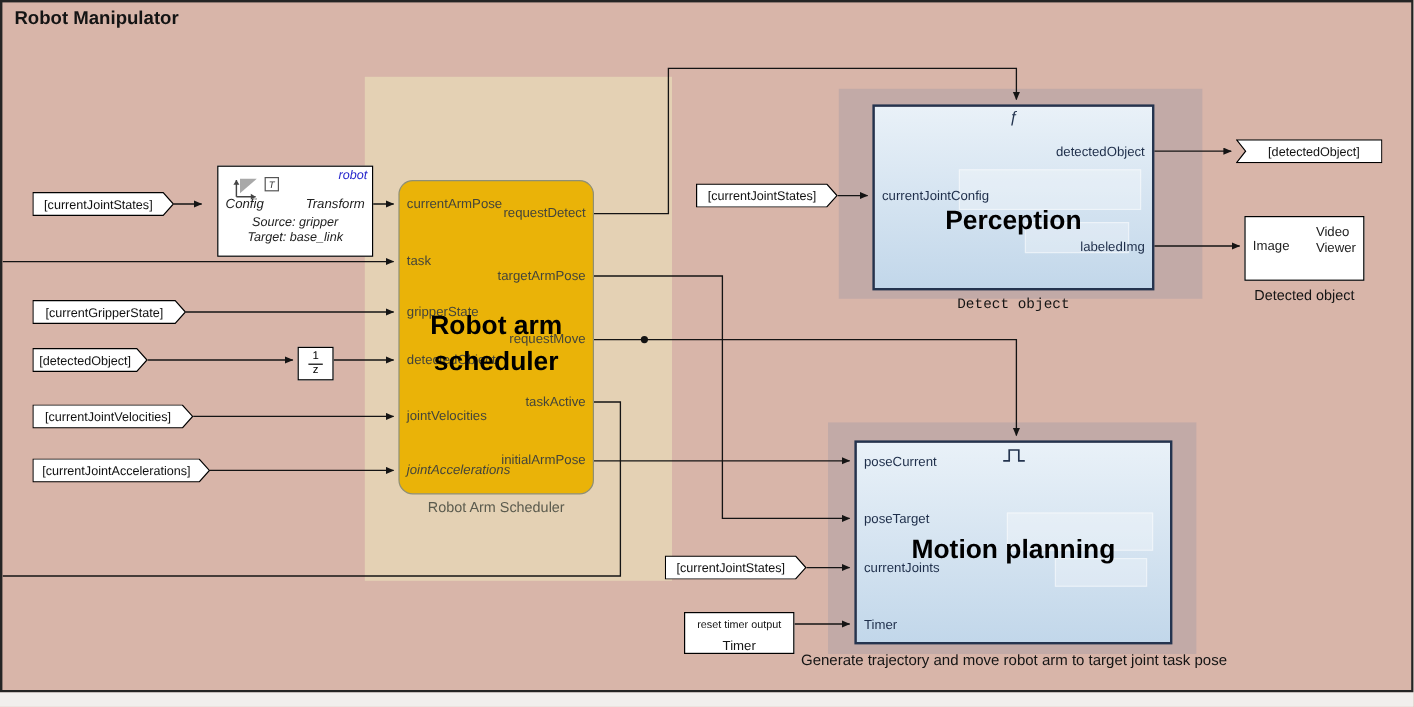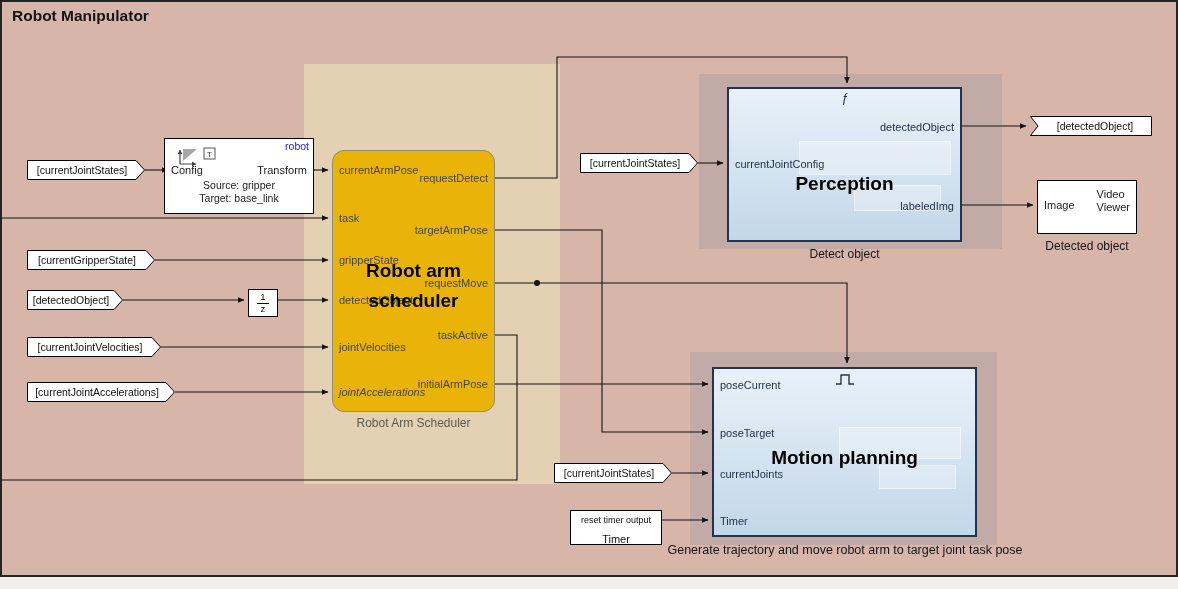--- a/index.html
+++ b/index.html
@@ -10,21 +10,21 @@
   .model-title{position:absolute;left:10px;top:5px;font-size:15.5px;font-weight:bold;color:#141414;}
   .block{position:absolute;box-sizing:border-box;}
   .white-block{background:#ffffff;border:1px solid #000;}
   .subsystem{background:linear-gradient(#e9f1f8,#c2d7ea);border:2px solid #24344f;}
   .scheduler{background:#eab308;border:1.5px solid #8f8f74;border-radius:12px;}
   .port{position:absolute;font-size:11px;white-space:nowrap;}
   .port.left{left:6px;}
   .port.right{right:6px;text-align:right;}
   .sched-port{color:#45453a;}
   .blue-port{color:#1e2e4a;}
-  .big-label{position:absolute;left:0;width:100%;text-align:center;font-size:19px;font-weight:bold;color:#000;line-height:30px;}
+  .big-label{position:absolute;left:0;width:100%;text-align:center;font-size:22px;font-weight:bold;color:#000;line-height:30px;}
   .caption{position:absolute;font-size:12px;color:#141414;text-align:center;white-space:nowrap;}
   .caption.gray{color:#5b5b4e;}
   .tagwrap{position:absolute;}
   .ghost{position:absolute;background:rgba(255,255,255,0.30);border:1px solid rgba(255,255,255,0.45);}
   .trigger{position:absolute;left:0;width:100%;top:1px;text-align:center;color:#24344f;}
   .badge-robot{position:absolute;right:4px;top:1px;font-size:10.5px;color:#2626cc;}
   .tline{position:absolute;width:100%;text-align:center;font-size:10.5px;color:#222;white-space:nowrap;}
   .reset-block{position:absolute;background:#fff;border:1px solid #000;font-size:9px;text-align:center;line-height:18px;color:#111;box-sizing:border-box;}
   .ud{display:flex;align-items:center;justify-content:center;height:100%;}
   .ud-frac{display:flex;flex-direction:column;align-items:center;font-size:9.5px;line-height:1.15;color:#000;}
@@ -114,21 +114,21 @@
       </svg>
   </div>
 
   <div class="tagwrap" style="left:1028px;top:114px;">
     <svg width="122" height="20">
         <polygon points="0.5,0.5 121.5,0.5 121.5,19.5 0.5,19.5 8,10" fill="#fff" stroke="#000"></polygon>
         <text x="65" y="14" font-size="10.5" text-anchor="middle" fill="#111">[detectedObject]</text>
       </svg>
   </div>
 
-  <div class="block white-block" style="left:162px;top:136px;width:150px;height:76px;">
+  <div class="block white-block" style="left:179px;top:136px;width:130px;height:76px;font-style:italic;">
     <span class="badge-robot">robot</span>
     <svg class="abs" style="left:6px;top:5px;" width="48" height="24">
       <polygon points="12,5 26,5 12,17" fill="#a8a8a8"></polygon>
       <path d="M9,20 V6 M9,20 H25" stroke="#444" stroke-width="1.2" fill="none"></path>
       <path d="M9,6 l-2.5,4 h5 z" fill="#444"></path>
       <path d="M25,20 l-4,-2.5 v5 z" fill="#444"></path>
       <rect x="33" y="4" width="11" height="11" fill="#fff" stroke="#555"></rect>
       <text x="38.5" y="12.5" font-size="8" text-anchor="middle" fill="#333">T</text>
     </svg>
     <span class="port left sched-port" style="top:25px;color:#222;">Config</span>
@@ -167,21 +167,21 @@
 
   <div class="block subsystem" style="left:725px;top:85px;width:235px;height:155px;">
     <div class="ghost" style="left:70px;top:52px;width:150px;height:32px;"></div>
     <div class="ghost" style="left:125px;top:96px;width:85px;height:24px;"></div>
     <span class="trigger" style="font-style:italic;font-size:13px;">ƒ</span>
     <span class="port left blue-port" style="top:69px;">currentJointConfig</span>
     <span class="port right blue-port" style="top:32px;">detectedObject</span>
     <span class="port right blue-port" style="top:111px;">labeledImg</span>
     <div class="big-label" style="top:84px;line-height:22px;">Perception</div>
   </div>
-  <div class="caption" style="left:725px;top:245px;width:235px;">Detect object</div>
+  <div class="caption" style="left:725px;top:245px;width:235px;font-family:Liberation Mono, monospace;">Detect object</div>
 
   <div class="block subsystem" style="left:710px;top:365px;width:265px;height:170px;">
     <div class="ghost" style="left:125px;top:58px;width:120px;height:30px;"></div>
     <div class="ghost" style="left:165px;top:96px;width:75px;height:22px;"></div>
     <span class="trigger" style="top:3px;">
       <svg width="22" height="14">
           <path d="M2,12 H7 V3 H15 V12 H20" fill="none" stroke="#24344f" stroke-width="1.4"></path>
         </svg>
     </span>
     <span class="port left blue-port" style="top:10px;">poseCurrent</span>

